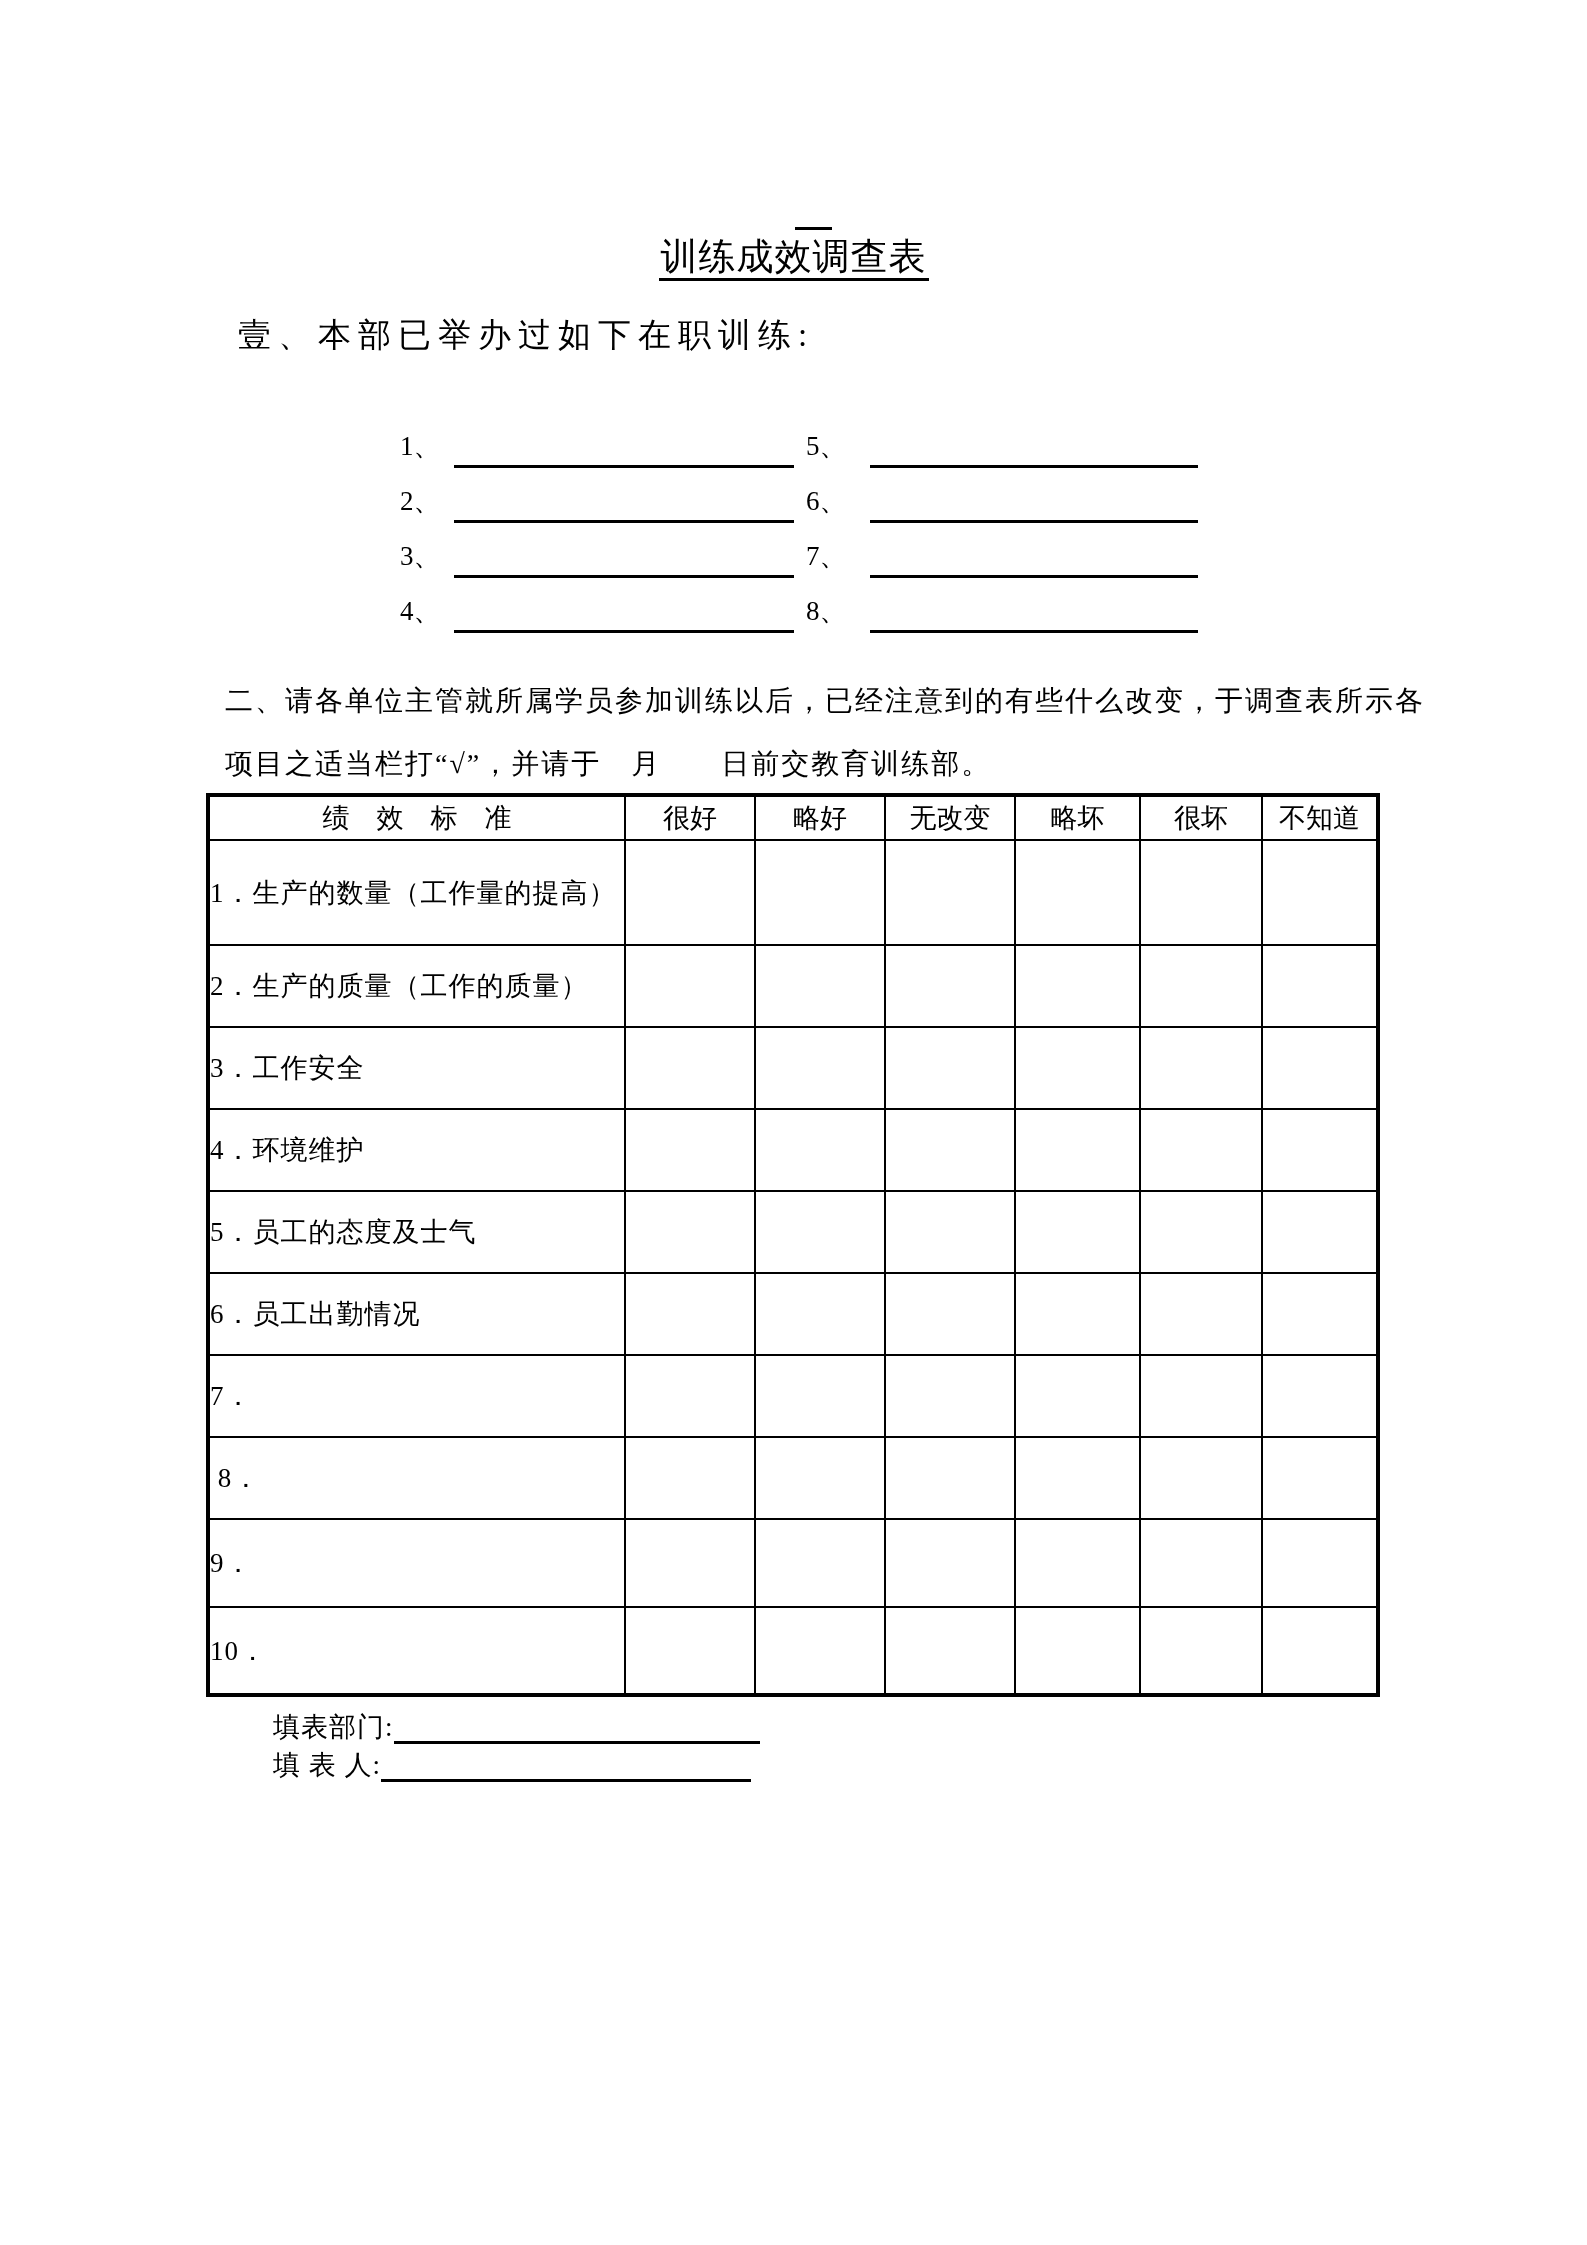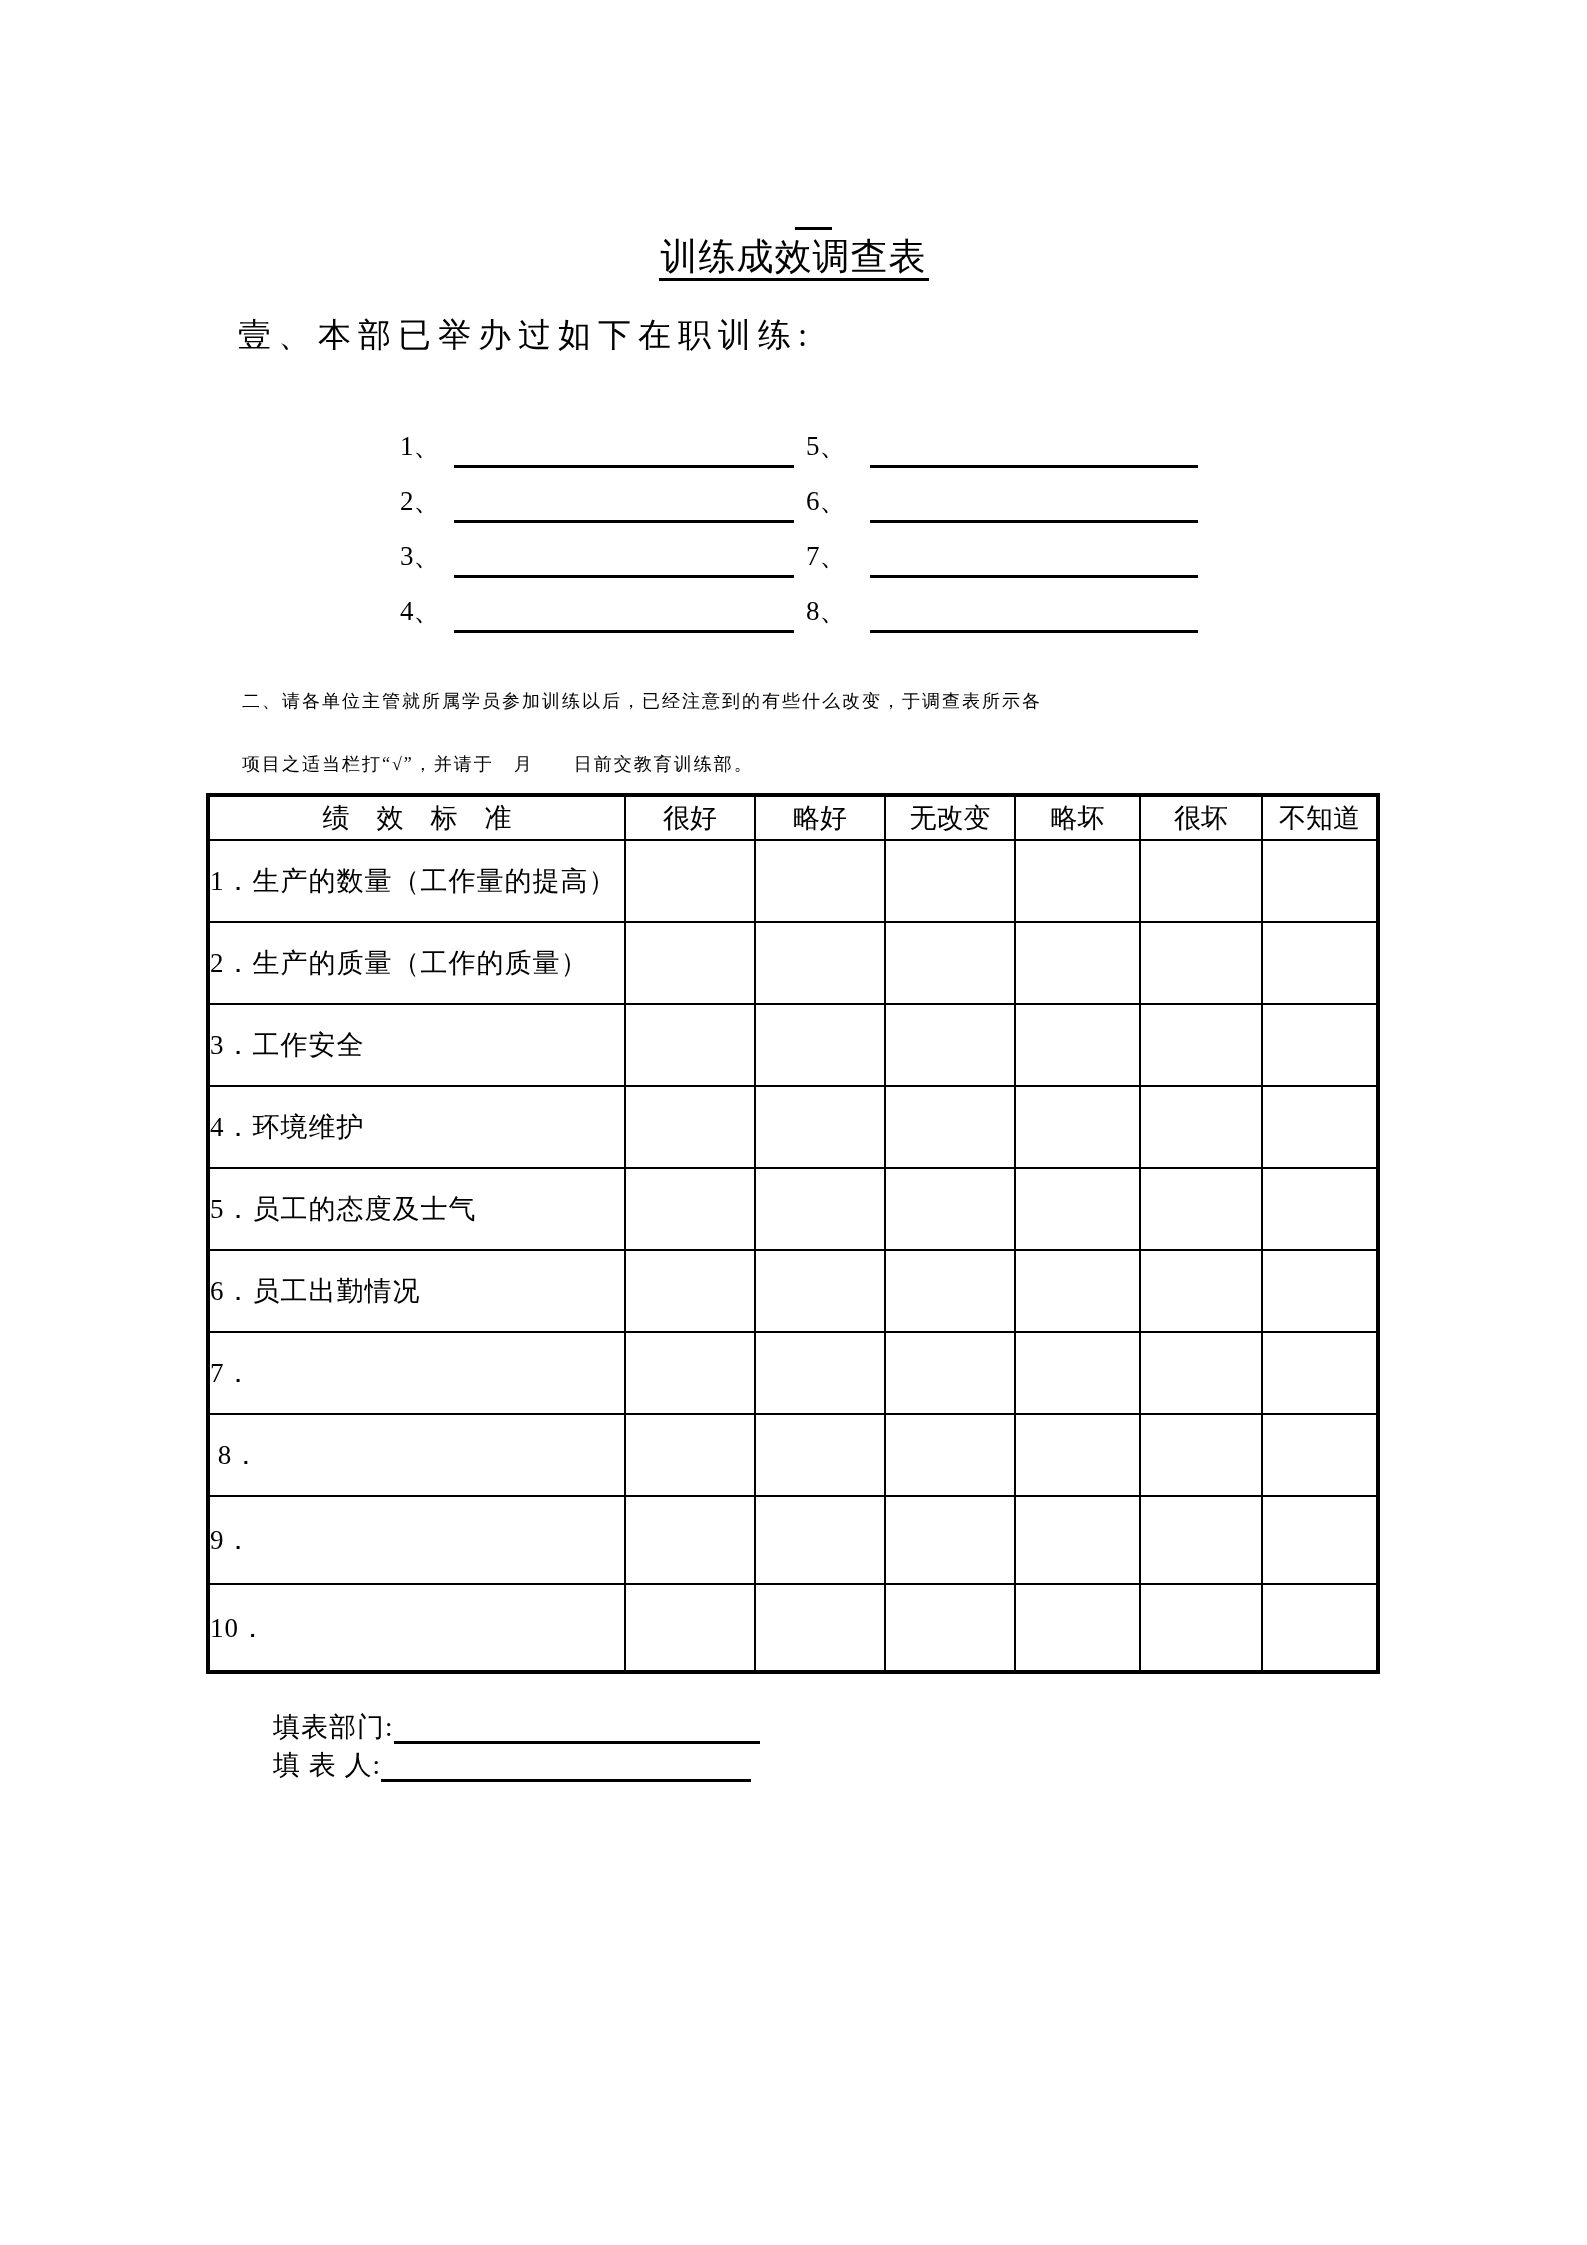--- a/index.html
+++ b/index.html
@@ -43,22 +43,22 @@
     position: absolute;
     left: 238px;
     top: 318px;
     font-size: 33px;
     line-height: 34px;
     letter-spacing: 7px;
     white-space: nowrap;
   }
   .sec2-line {
     position: absolute;
-    left: 242px;
-    font-size: 18px;
+    left: 225px;
+    font-size: 28px;
     line-height: 34px;
     letter-spacing: 2px;
     white-space: pre-wrap;
   }
 
   
   .blank-row {
     position: absolute;
     width: 420px;
     height: 52px;
@@ -178,21 +178,21 @@
         <th>绩　效　标　准</th>
         <th>很好</th>
         <th>略好</th>
         <th>无改变</th>
         <th>略坏</th>
         <th>很坏</th>
         <th>不知道</th>
       </tr>
     </thead>
     <tbody>
-      <tr style="height:82px">
+      <tr style="height:105px">
         <td class="crit">1．生产的数量（工作量的提高）</td>
         <td></td>
           <td></td>
           <td></td>
           <td></td>
           <td></td>
           <td></td>
       </tr>
       <tr style="height:82px">
         <td class="crit">2．生产的质量（工作的质量）</td>

